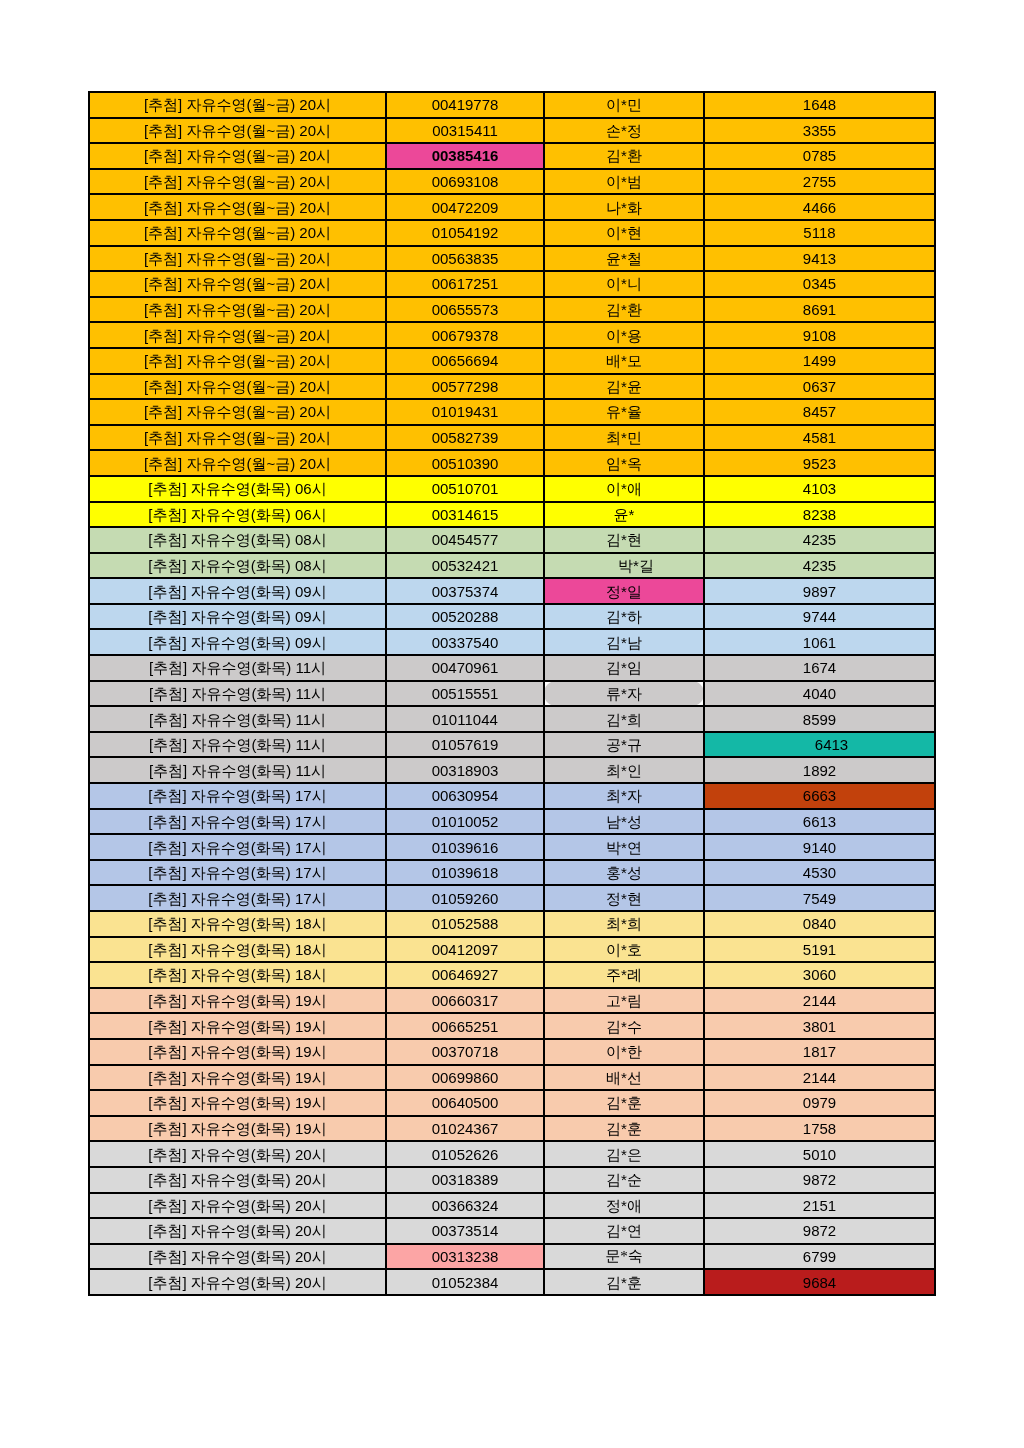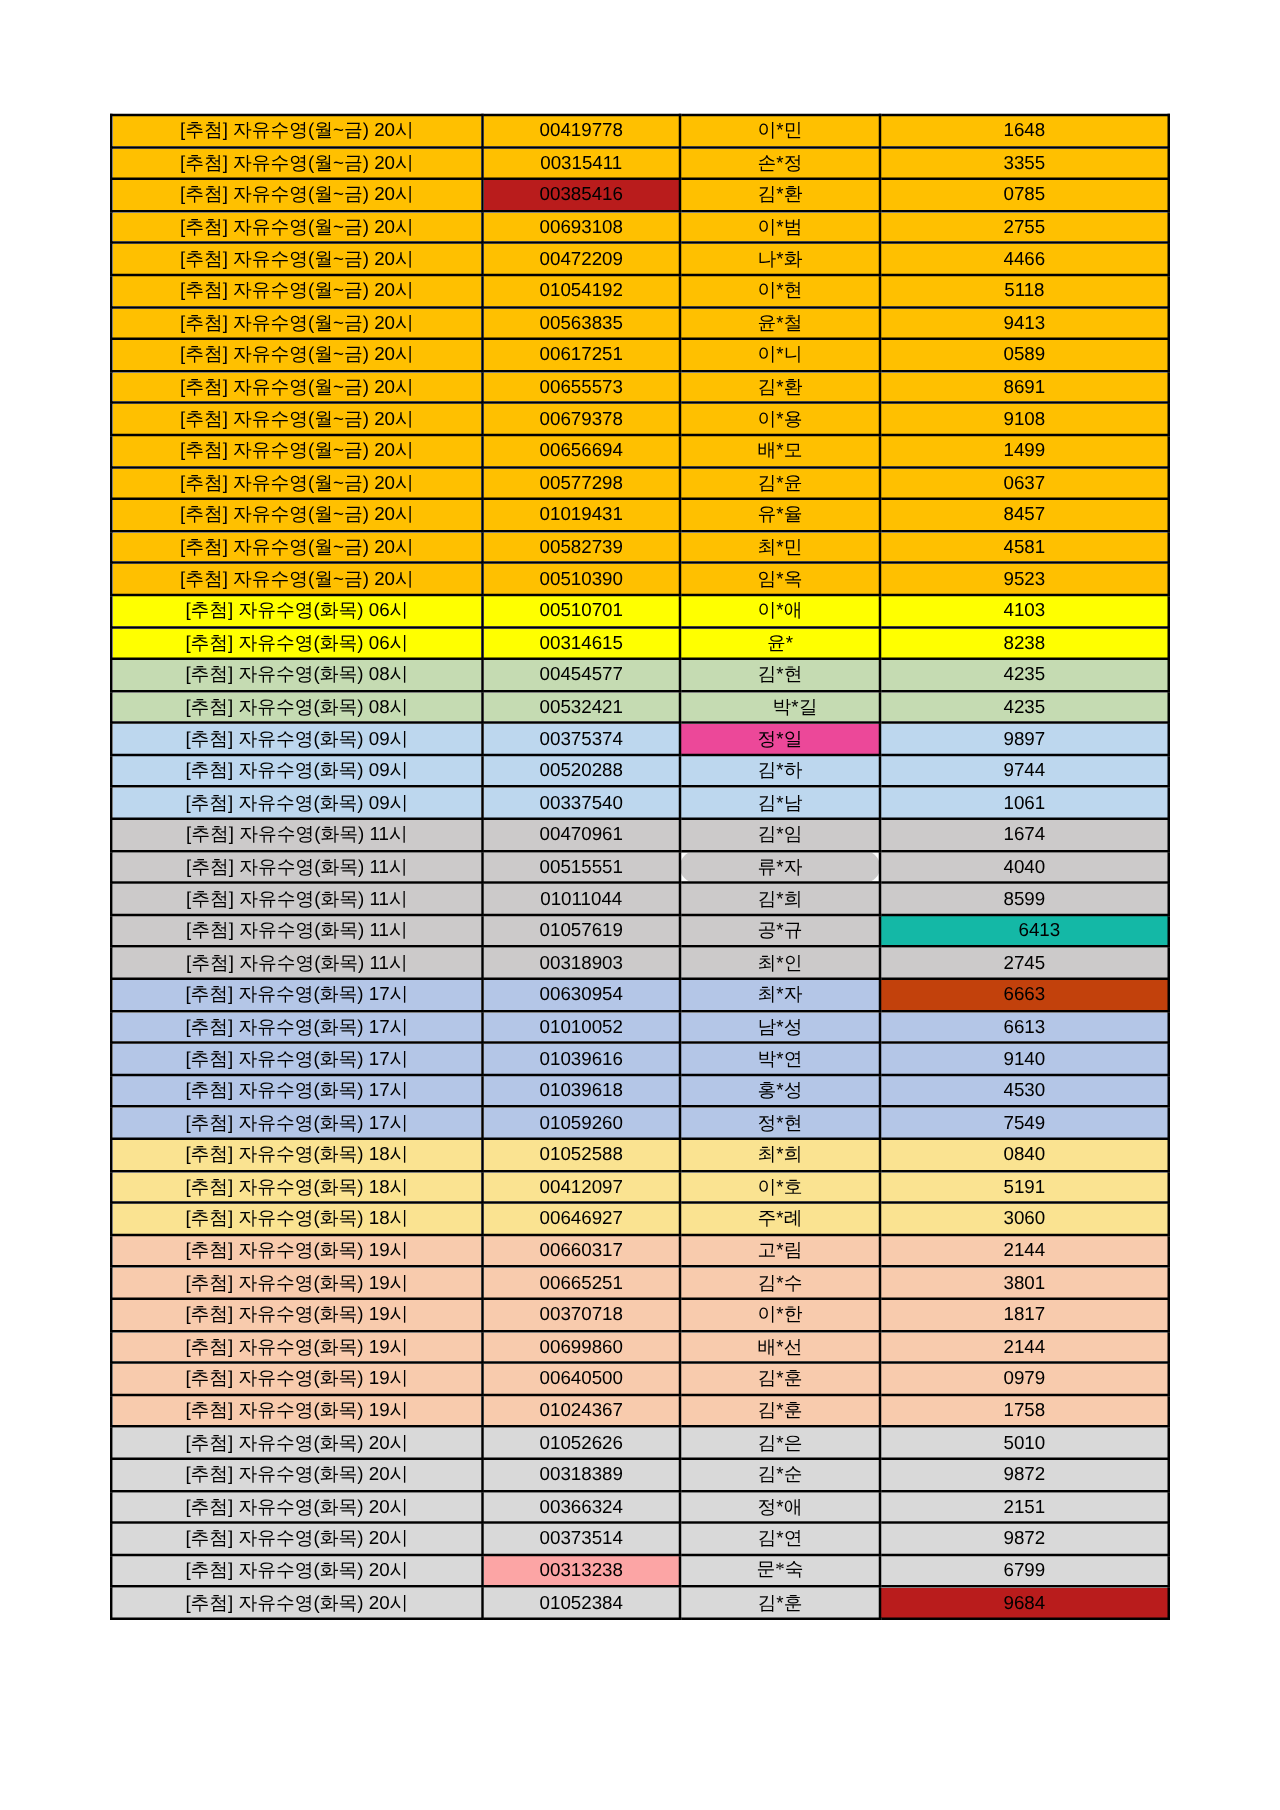--- a/index.html
+++ b/index.html
@@ -58,21 +58,21 @@
     <td style="background: rgb(255, 192, 0);">1648</td>
   </tr>
         <tr>
     <td style="background: rgb(255, 192, 0);">[추첨] 자유수영(월~금) 20시</td>
     <td style="background: rgb(255, 192, 0);">00315411</td>
     <td style="background: rgb(255, 192, 0);">손*정</td>
     <td style="background: rgb(255, 192, 0);">3355</td>
   </tr>
         <tr>
     <td style="background: rgb(255, 192, 0);">[추첨] 자유수영(월~금) 20시</td>
-    <td style="background: #b91c1c;">00385416</td>
+    <td style="background: #ec4899; font-weight: bold;">00385416</td>
     <td style="background: rgb(255, 192, 0);">김*환</td>
     <td style="background: rgb(255, 192, 0);">0785</td>
   </tr>
         <tr>
     <td style="background: rgb(255, 192, 0);">[추첨] 자유수영(월~금) 20시</td>
     <td style="background: rgb(255, 192, 0);">00693108</td>
     <td style="background: rgb(255, 192, 0);">이*범</td>
     <td style="background: rgb(255, 192, 0);">2755</td>
   </tr>
         <tr>
@@ -90,21 +90,21 @@
         <tr>
     <td style="background: rgb(255, 192, 0);">[추첨] 자유수영(월~금) 20시</td>
     <td style="background: rgb(255, 192, 0);">00563835</td>
     <td style="background: rgb(255, 192, 0);">윤*철</td>
     <td style="background: rgb(255, 192, 0);">9413</td>
   </tr>
         <tr>
     <td style="background: rgb(255, 192, 0);">[추첨] 자유수영(월~금) 20시</td>
     <td style="background: rgb(255, 192, 0);">00617251</td>
     <td style="background: rgb(255, 192, 0);">이*니</td>
-    <td style="background: rgb(255, 192, 0);">0589</td>
+    <td style="background: rgb(255, 192, 0);">0345</td>
   </tr>
         <tr>
     <td style="background: rgb(255, 192, 0);">[추첨] 자유수영(월~금) 20시</td>
     <td style="background: rgb(255, 192, 0);">00655573</td>
     <td style="background: rgb(255, 192, 0);">김*환</td>
     <td style="background: rgb(255, 192, 0);">8691</td>
   </tr>
         <tr>
     <td style="background: rgb(255, 192, 0);">[추첨] 자유수영(월~금) 20시</td>
     <td style="background: rgb(255, 192, 0);">00679378</td>
@@ -204,21 +204,21 @@
         <tr>
     <td style="background: rgb(204, 202, 202);">[추첨] 자유수영(화목) 11시</td>
     <td style="background: rgb(204, 202, 202);">01057619</td>
     <td style="background: rgb(204, 202, 202);">공*규</td>
     <td style="background: #14b8a6; padding-left: 24px;">6413</td>
   </tr>
         <tr>
     <td style="background: rgb(204, 202, 202);">[추첨] 자유수영(화목) 11시</td>
     <td style="background: rgb(204, 202, 202);">00318903</td>
     <td style="background: rgb(204, 202, 202);">최*인</td>
-    <td style="background: rgb(204, 202, 202);">2745</td>
+    <td style="background: rgb(204, 202, 202);">1892</td>
   </tr>
         <tr>
     <td style="background: rgb(180, 198, 231);">[추첨] 자유수영(화목) 17시</td>
     <td style="background: rgb(180, 198, 231);">00630954</td>
     <td style="background: rgb(180, 198, 231);">최*자</td>
     <td style="background: #c2410c;">6663</td>
   </tr>
         <tr>
     <td style="background: rgb(180, 198, 231);">[추첨] 자유수영(화목) 17시</td>
     <td style="background: rgb(180, 198, 231);">01010052</td>

